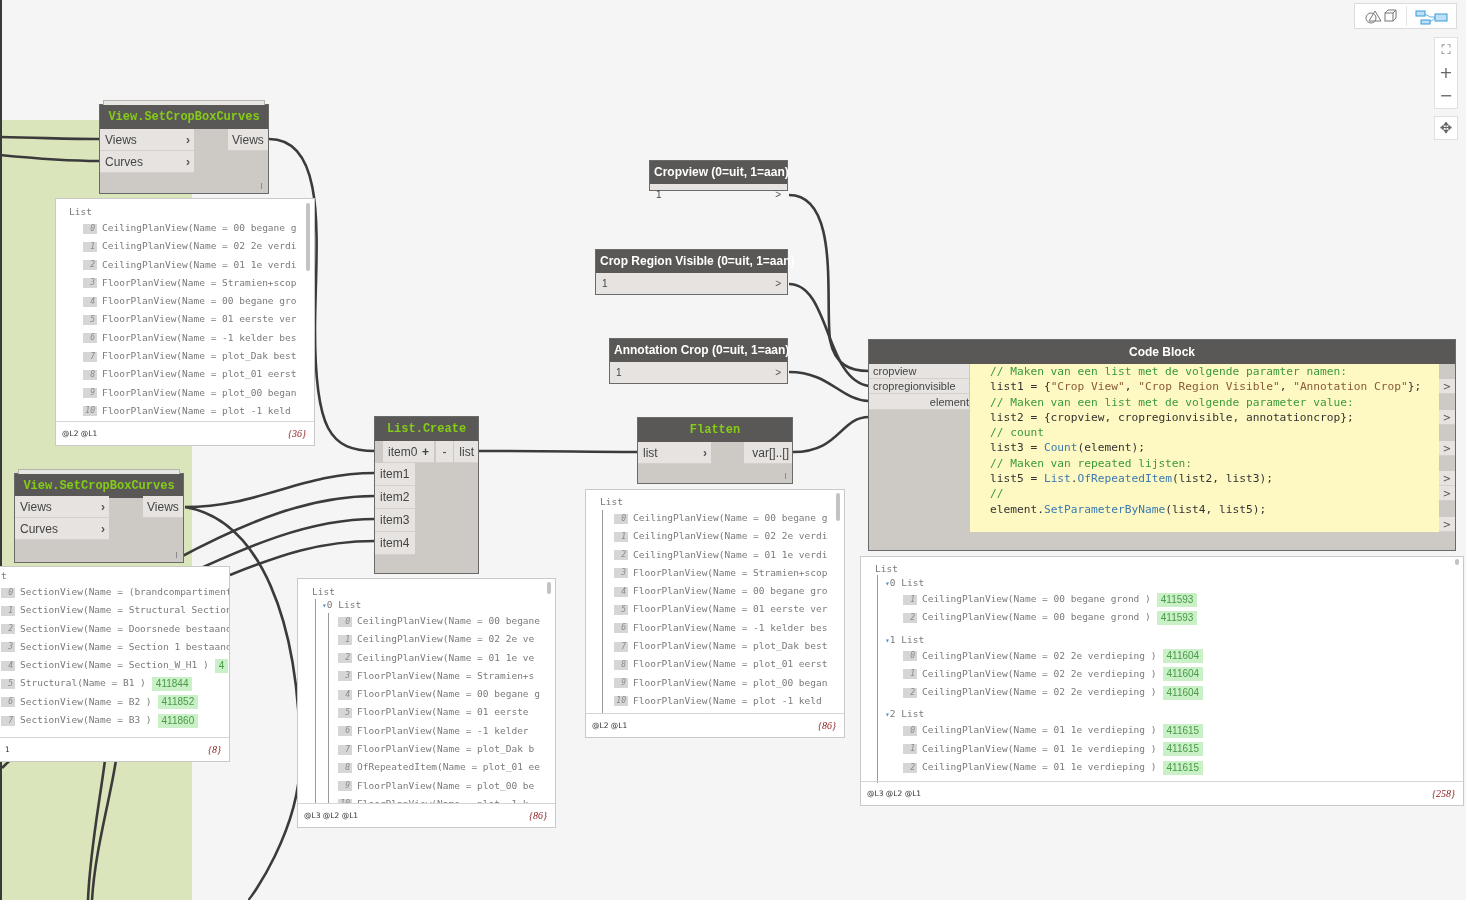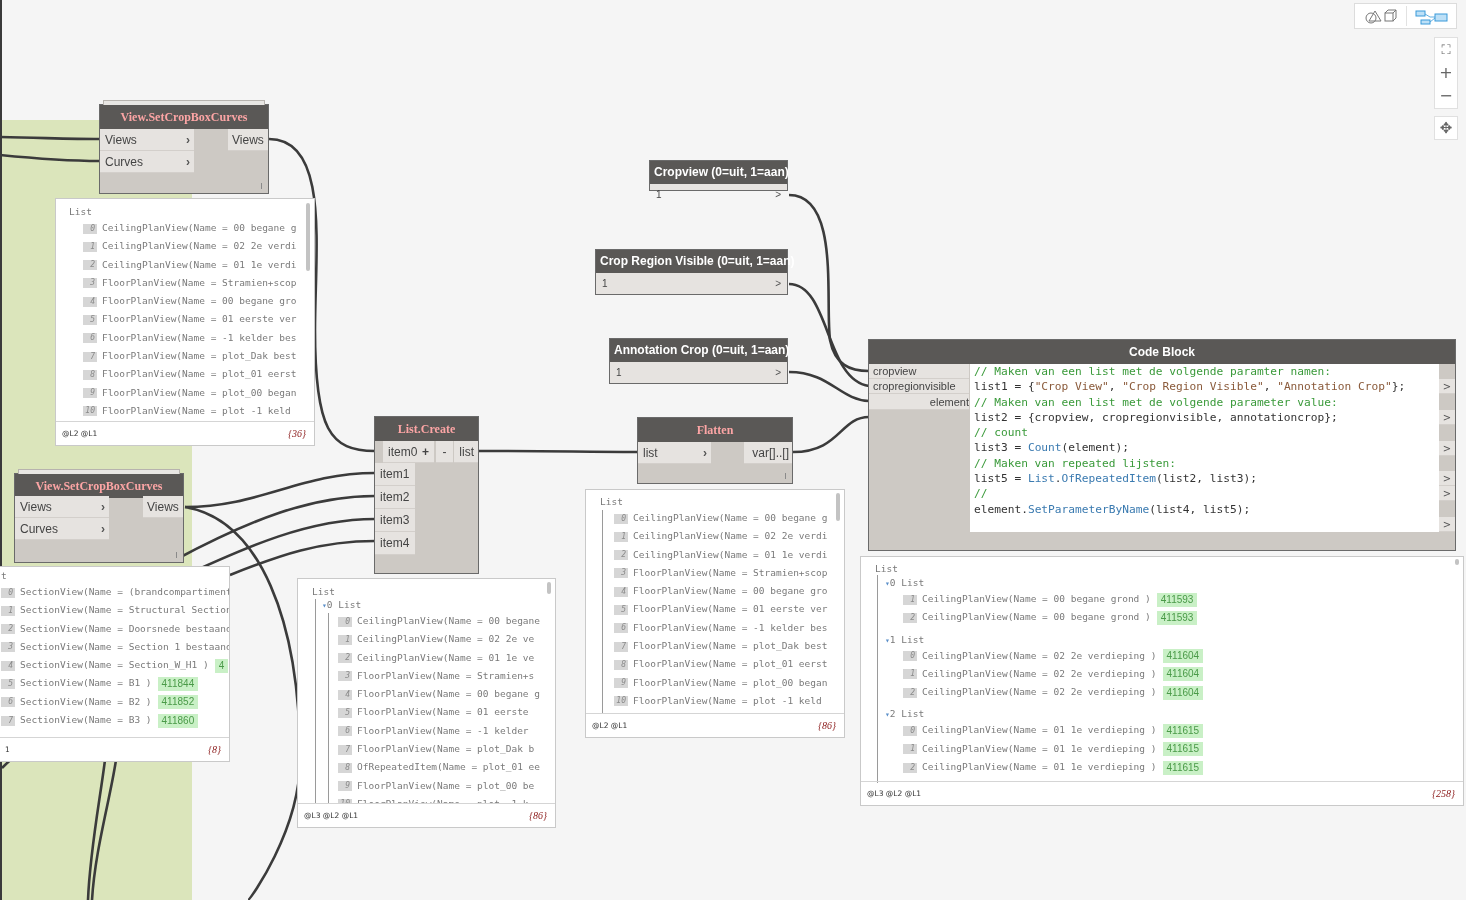--- a/index.html
+++ b/index.html
@@ -6,21 +6,21 @@
   html, body { width: 1466px; height: 900px; overflow: hidden; }
   body { background: #f5f5f5; font-family: "DejaVu Sans", sans-serif; position: relative; }
   .canvas { position: absolute; left: 0; top: 0; width: 1466px; height: 900px; overflow: hidden; }
   .left-edge { position: absolute; left: 0; top: 0; width: 2px; height: 900px; background: #3a3a3a; }
   .group { position: absolute; left: 0; top: 120px; width: 192px; height: 780px; background: #dbe5bb; }
   svg.wires { position: absolute; left: 0; top: 0; width: 1466px; height: 900px; }
   svg.wires path { fill: none; stroke: #3b3b3b; stroke-width: 2.6; }
 
   .node { position: absolute; background: #cdc9c4; border: 1px solid #6a6a6a; }
   .node .stack { position: absolute; left: 3px; right: 3px; top: -5px; height: 5px; border: 1px solid #b7b3ae; border-bottom: none; background: #e8e6e3; }
-  .node .hdr { background: #5a5856; color: #fca5a5; font-family: Liberation Serif, serif; font-weight: bold; font-size: 12px; text-align: center; height: 24px; line-height: 24px; white-space: nowrap; overflow: hidden; }
+  .node .hdr { background: #5a5856; color: #84cc16; font-family: Liberation Mono, monospace; font-weight: bold; font-size: 12px; text-align: center; height: 24px; line-height: 24px; white-space: nowrap; overflow: hidden; }
   .port { position: absolute; height: 22px; line-height: 22px; font-family: "Liberation Sans", sans-serif; font-size: 12px; color: #444; background: #e6e3e0; padding-left: 5px; border-bottom: 1px solid #d3cfcb; }
   .port .chev { position: absolute; right: 4px; top: 0; font-weight: bold; color: #555; font-size: 12px; }
   .port.out { text-align: right; padding-right: 5px; padding-left: 4px; }
   .resize { position: absolute; right: 6px; bottom: 4px; width: 1px; height: 6px; background: #8a8a8a; }
 
   .num-node { position: absolute; background: #e6e3e0; border: 1px solid #6a6a6a; }
   .num-node .hdr { background: #5a5856; color: #fff; font-family: "Liberation Sans", sans-serif; font-weight: bold; font-size: 12px; height: 23px; line-height: 23px; text-align: center; white-space: nowrap; padding: 0 4px; }
   .num-node .val { height: 21px; line-height: 21px; font-family: "Liberation Sans", sans-serif; font-size: 10px; color: #444; padding-left: 6px; position: relative; }
   .num-node .val .gt { position: absolute; right: 6px; top: 0; font-size: 10px; color: #555; }
 
@@ -32,21 +32,21 @@
   .row { height: 18.3px; line-height: 18.3px; white-space: nowrap; position: relative; }
   .idx { display: inline-block; background: #d6d6d6; color: #8a8a8a; font-style: italic; font-size: 8px; min-width: 14px; height: 10px; line-height: 10px; text-align: right; padding-right: 2px; margin-right: 5px; vertical-align: middle; }
   .badge { display: inline-block; background: #c9f0c6; color: #4a9a48; font-family: "Liberation Sans", sans-serif; font-size: 10px; padding: 0 4px; height: 14px; line-height: 14px; margin-left: 6px; vertical-align: middle; }
   .treeline { position: absolute; width: 1px; background: #9a9a9a; }
   .sublbl { color: #7a7a7a; }
   .tri { color: #5b8fc9; font-size: 8px; }
 
   .code-node { position: absolute; background: #cdc9c4; border: 1px solid #6a6a6a; }
   .code-node .hdr { background: #5a5856; color: #fff; font-family: "Liberation Sans", sans-serif; font-weight: bold; font-size: 12px; height: 24px; line-height: 24px; text-align: center; }
   .code-in { position: absolute; left: 0; width: 100px; height: 15px; line-height: 15px; font-family: "Liberation Sans", sans-serif; font-size: 11px; color: #444; background: #e6e3e0; padding-left: 4px; border-bottom: 1px solid #d3cfcb; }
-  .code-area { position: absolute; left: 101px; top: 24px; right: 16px; height: 168px; background: #ffffff; font-family: "DejaVu Sans Mono", monospace; font-size: 11.2px; color: #333; padding-left: 4px; }
+  .code-area { position: absolute; left: 101px; top: 24px; right: 16px; height: 168px; background: #fef9c3; font-family: "DejaVu Sans Mono", monospace; font-size: 11.2px; color: #333; padding-left: 20px; }
   .code-line { height: 15.3px; line-height: 15.3px; white-space: pre; }
   .cmt { color: #3a9a3a; }
   .str { color: #8a5a3a; }
   .fn { color: #3a7ab0; }
   .code-out { position: absolute; right: 0; width: 16px; height: 15px; line-height: 15px; text-align: center; font-size: 10px; color: #555; background: #e6e3e0; border-bottom: 1px solid #d3cfcb; }
 
   .toolbar { position: absolute; left: 1354px; top: 3px; width: 103px; height: 26px; background: #fff; border: 1px solid #dcdcdc; }
   .tb-btn { position: absolute; top: 0; height: 24px; width: 51px; }
   .zoombar { position: absolute; left: 1434px; top: 37px; width: 24px; height: 72px; background: #fff; border: 1px solid #e0e0e0; }
   .zb { position: absolute; left: 0; width: 22px; height: 22px; text-align: center; color: #666; font-size: 16px; line-height: 22px; }
@@ -138,21 +138,21 @@
 
   <div class="preview" style="left:-2px; top:566px; width:232px; height:196px;">
     <div class="body" style="height:170px; padding:2px 0 0 2px;">
       <div class="row" style="height:14px;line-height:14px;">t</div>
       <div id="pv2">
           <div class="row"><span class="idx">0</span><span>SectionView(Name = (brandcompartiment</span></div>
           <div class="row"><span class="idx">1</span><span>SectionView(Name = Structural Section</span></div>
           <div class="row"><span class="idx">2</span><span>SectionView(Name = Doorsnede bestaand</span></div>
           <div class="row"><span class="idx">3</span><span>SectionView(Name = Section 1 bestaand</span></div>
           <div class="row"><span class="idx">4</span><span>SectionView(Name = Section_W_H1 )</span><span class="badge">4</span></div>
-          <div class="row"><span class="idx">5</span><span>SectionView(Name = B1 )</span><span class="badge">411844</span></div>
+          <div class="row"><span class="idx">5</span><span>Structural(Name = B1 )</span><span class="badge">411844</span></div>
           <div class="row"><span class="idx">6</span><span>SectionView(Name = B2 )</span><span class="badge">411852</span></div>
           <div class="row"><span class="idx">7</span><span>SectionView(Name = B3 )</span><span class="badge">411860</span></div>
         </div>
     </div>
     <div class="foot">
       <span>1</span>
       <span class="count">{8}</span>
     </div>
   </div>
 

